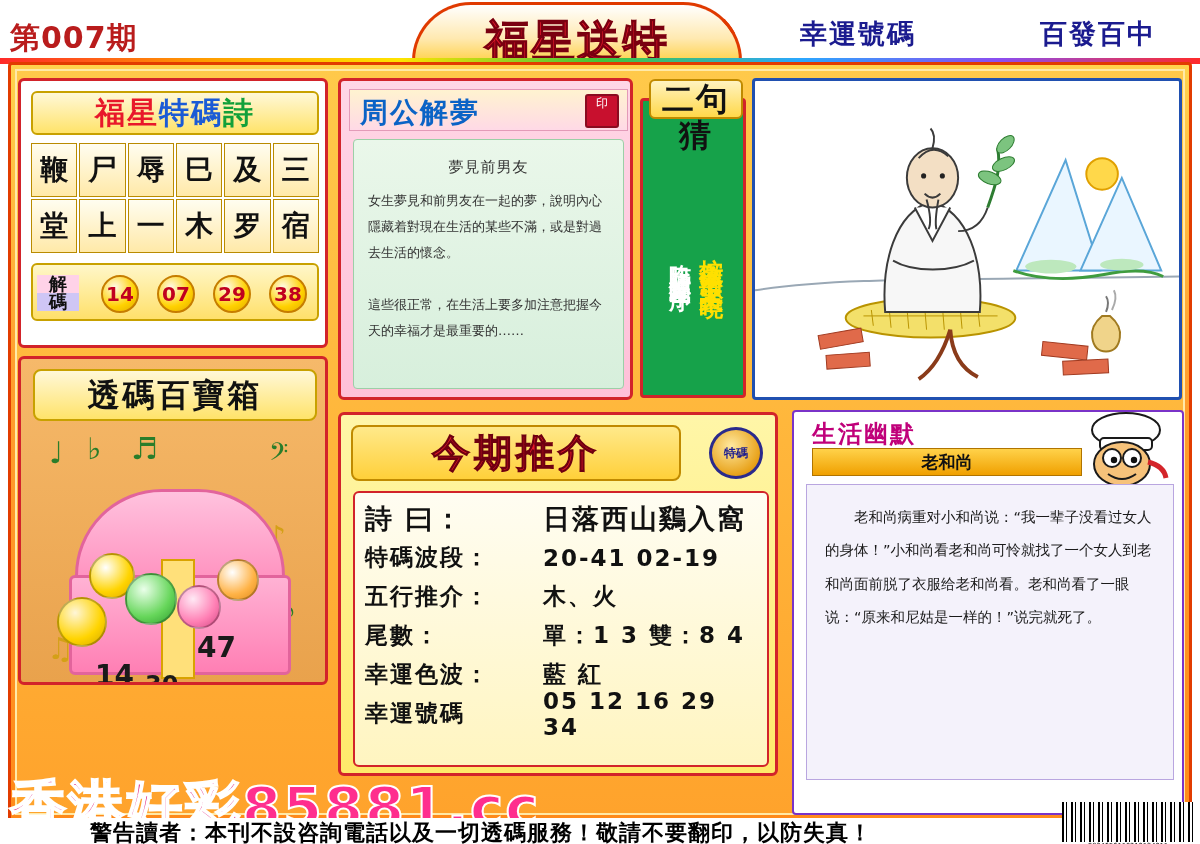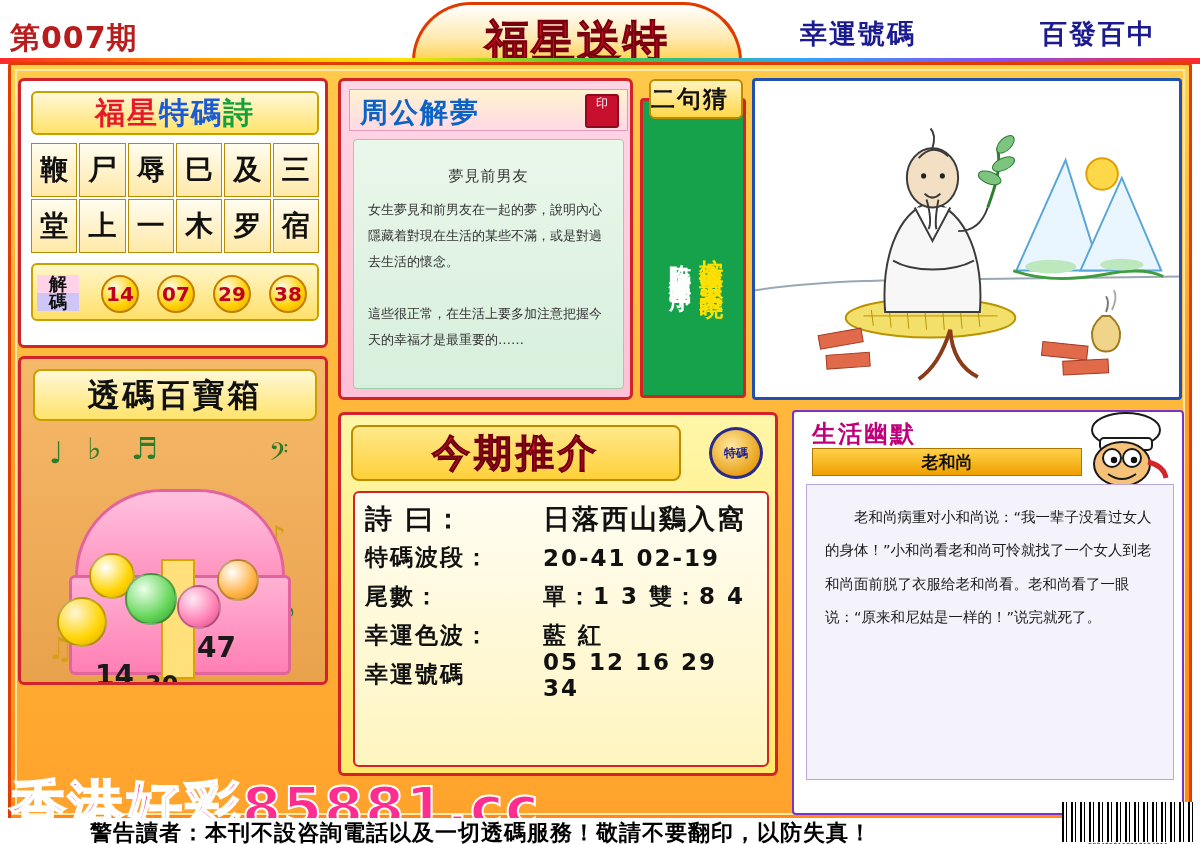--- a/index.html
+++ b/index.html
@@ -174,21 +174,21 @@
   }
   .dream-title .seal {
     position:absolute; right:8px; top:4px; width:34px; height:34px;
     background:#c8102e; border:2px solid #8a0b20; border-radius:3px;
     color:#fff; font-size:12px; text-align:center; line-height:15px;
   }
   .dream-body {
     position:absolute; left:12px; top:58px; width:271px; height:250px;
     background:linear-gradient(180deg,#eaf7ea,#d7efdc);
     border:1px solid #9ccfa7; border-radius:4px;
-    padding:21px 14px;
+    padding:12px 14px;
     font-size:13px; color:#333; line-height:2.0;
   }
   .dream-body .sub {
     text-align:center; font-size:15px; color:#333; margin-bottom:6px; letter-spacing:1px;
   }
 
   .pick-box {
     left:338px; top:412px; width:440px; height:364px;
     background:linear-gradient(180deg,#fff6a8,#ffe96a);
     border:3px solid #d2232a; border-radius:6px;
@@ -228,22 +228,22 @@
 
   
   .guess-box {
     left:640px; top:98px; width:106px; height:300px;
     background:#16a24a; border:3px solid #d2232a; border-radius:4px;
   }
   .guess-title {
     position:absolute; left:6px; top:-22px; width:94px; height:40px;
     background:linear-gradient(180deg,#fff3c0,#ffd84a);
     border:2px solid #c08a00; border-radius:6px;
-    line-height:36px;
-    font-size:24px; font-weight:bold; color:#111; letter-spacing:2px;
+    text-align:center; line-height:36px;
+    font-size:32px; font-weight:bold; color:#111; letter-spacing:2px;
   }
   .guess-cols {
     position:absolute; left:8px; top:26px; width:90px; height:266px;
     display:flex; flex-direction:row-reverse; gap:6px; justify-content:center;
   }
   .vtext {
     writing-mode:vertical-rl;
     font-size:24px; font-weight:bold; color:#ffe000;
     letter-spacing:6px; line-height:1.1;
     text-align:center;
@@ -425,20 +425,24 @@
       <div class="badge">特碼</div>
     </div>
     <div class="pick-list">
       <div class="pick-row first">
         <span class="lab">詩 曰：</span>
         <span class="val">日落西山鷄入窩</span>
       </div>
       <div class="pick-row">
         <span class="lab">特碼波段：</span>
         <span class="val">20-41 02-19</span>
+      </div>
+      <div class="pick-row">
+        <span class="lab">五行推介：</span>
+        <span class="val">木、火</span>
       </div>
       <div class="pick-row">
         <span class="lab">尾數：</span>
         <span class="val">單：1 3 雙：8 4</span>
       </div>
       <div class="pick-row">
         <span class="lab">幸運色波：</span>
         <span class="val">藍 紅</span>
       </div>
       <div class="pick-row">

